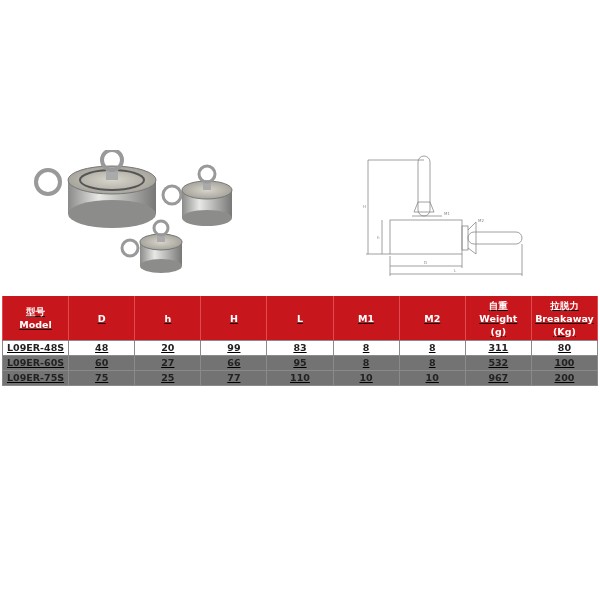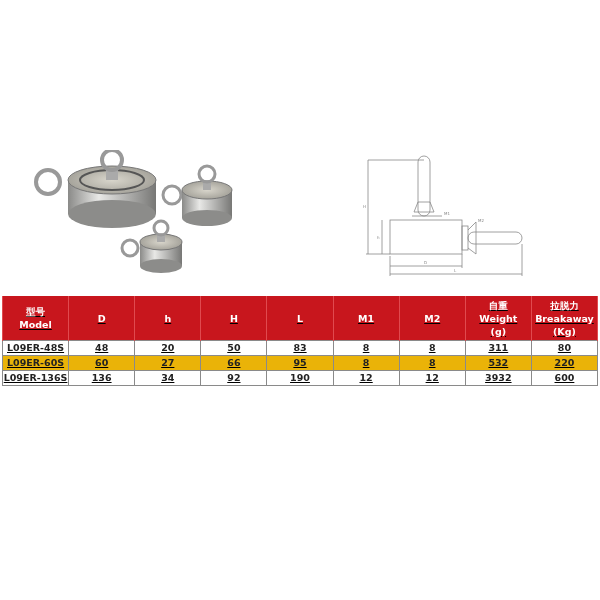--- a/index.html
+++ b/index.html
@@ -2,21 +2,21 @@
 <html><head>
   <meta charset="utf-8">
   <style>
     html, body { margin:0; padding:0; background:#ffffff; }
     body { width:600px; height:600px; position:relative; overflow:hidden; font-family:"DejaVu Sans", sans-serif; }
     .photo { position:absolute; left:20px; top:150px; width:240px; height:125px; }
     .drawing { position:absolute; left:350px; top:150px; width:180px; height:130px; }
     table.spec { position:absolute; left:2px; top:296px; width:596px; border-collapse:collapse; table-layout:fixed;text-decoration:underline; }
     table.spec th { background:#c8161d; color:#ffffff; font-weight:bold; font-size:9.5px; line-height:13px; height:44px; border-left:1px solid #e04a4f; border-right:1px solid #e04a4f; text-align:center; padding:0; }
     table.spec td { font-size:9.5px; font-weight:bold; color:#222; height:14px; line-height:14px; text-align:center; border:1px solid #8a8a8a; padding:0; }
-    table.spec tr.alt td { background:#eab308; }
+    table.spec tr.alt td { background:#737373; }
     table.spec td.model { font-weight:bold;margin-left:36px; }
   </style>
 </head>
 <body>
 
 <svg class="photo" viewBox="0 0 240 125">
   <defs>
     <linearGradient id="steel" x1="0" x2="1" y1="0" y2="0">
       <stop offset="0" stop-color="#8a8a88"></stop>
       <stop offset="0.35" stop-color="#e8e8e6"></stop>
@@ -110,43 +110,43 @@
         <div>Breakaway</div>
         <div>(Kg)</div>
       </th>
     </tr>
   </thead>
   <tbody>
     <tr>
       <td class="model">L09ER-48S</td>
       <td>48</td>
       <td>20</td>
-      <td>50</td>
+      <td>99</td>
       <td>83</td>
       <td>8</td>
       <td>8</td>
       <td>311</td>
       <td>80</td>
     </tr>
     <tr class="alt">
       <td class="model">L09ER-60S</td>
       <td>60</td>
       <td>27</td>
       <td>66</td>
       <td>95</td>
       <td>8</td>
       <td>8</td>
       <td>532</td>
-      <td>220</td>
+      <td>100</td>
     </tr>
-    <tr>
-      <td class="model">L09ER-136S</td>
-      <td>136</td>
-      <td>34</td>
-      <td>92</td>
-      <td>190</td>
-      <td>12</td>
-      <td>12</td>
-      <td>3932</td>
-      <td>600</td>
+    <tr class="alt">
+      <td class="model">L09ER-75S</td>
+      <td>75</td>
+      <td>25</td>
+      <td>77</td>
+      <td>110</td>
+      <td>10</td>
+      <td>10</td>
+      <td>967</td>
+      <td>200</td>
     </tr>
   </tbody>
 </table>
 
 </body></html>

